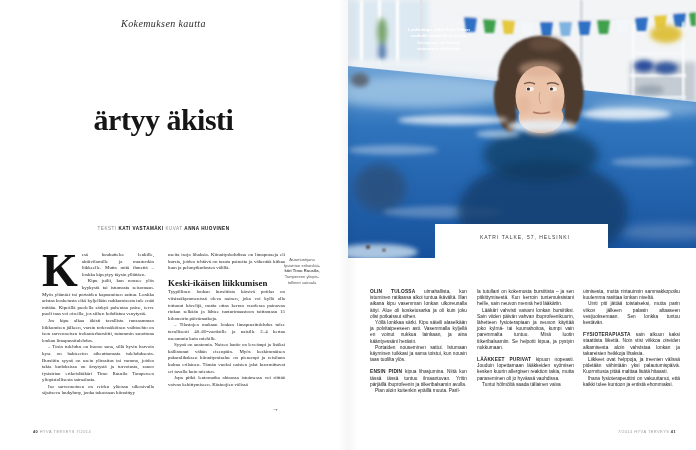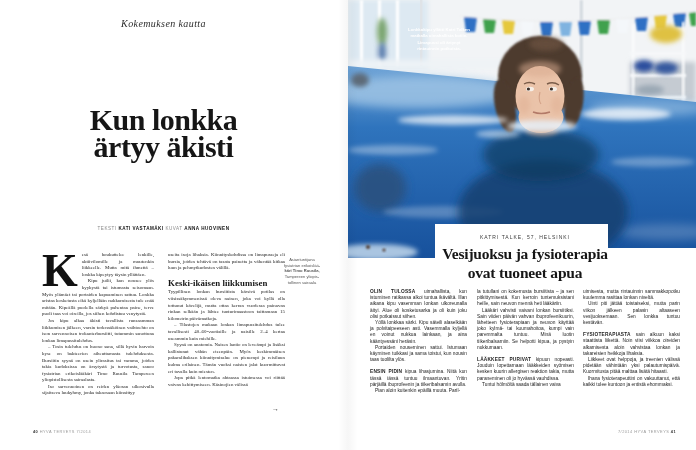--- a/index.html
+++ b/index.html
@@ -50,21 +50,20 @@
     background:linear-gradient(90deg,rgba(0,0,0,0) 0%,rgba(0,0,0,.035) 50%,rgba(0,0,0,0) 100%);}
 </style>
 </head>
 <body>
 
 <div class="spread">
 
   <div class="abs kicker">Kokemuksen kautta</div>
 
   <div class="abs headline">
-    <div>Kun lonkka</div>
     <div>ärtyy äkisti</div>
   </div>
 
 
   <div class="abs byline">
     <span>TEKSTI</span>
     <b>KATI VASTAMÄKI</b>
     <span>KUVAT</span>
     <b>ANNA HUOVINEN</b>
   </div>
@@ -213,24 +212,20 @@
     </g>
   </svg>
 
   <div class="abs panelA"></div>
   <div class="abs panelB"></div>
 
   <div class="abs caption-white">Lonkkakipu yllätti Katri Talken matkalla uima­hallista kotiin. Limapussi oli ärtynyt rintauinnin potkuista.</div>
 
   <div class="abs person-label">KATRI TALKE, 57, HELSINKI</div>
 
-  <div class="abs story-heading">
-    <div>Vesijuoksu ja fysioterapia</div>
-    <div>ovat tuoneet apua</div>
-  </div>
 
   <div class="abs scol" style="left:370px;top:289px;width:97px;">
       <p class="lead"><strong>OLIN TULOSSA </strong>uimahallista, kun istuminen ratikassa alkoi tuntua ikävältä. Illan aikana kipu vasemman lonkan ulkoreunalla äityi. Alue oli kosketusarka ja oli kuin joku olisi potkaissut siihen.</p>
       <p>Yöllä lonkkaa särki. Kipu säteili alaselkään ja polvitaipeeseen asti. Vasemmalla kyljellä en voinut nukkua lainkaan, ja aina kääntyessäni heräsin.</p>
       <p>Portaiden nouseminen sattui. Istumaan käyminen tuikkasi ja sama toistui, kun nousin taas tuolilta ylös.</p>
       <p class="lead"><strong>ENSIN PIDIN </strong>kipua lihasjumina. Niitä kun tässä iässä tuntuu ilmaantuvan. Yritin pärjäillä ibuprofeenin ja tiikeribalsamin avulla.</p>
       <p>Pian aloin kuitenkin epäillä muuta. Paril-</p>
     </div>
   <div class="abs scol" style="left:477px;top:289px;width:97px;">
       <p>la tutullani on kokemusta bursiitista – ja sen pitkittymisestä. Kun kerroin tuntemuksistani heille, sain neuvon mennä heti lääkäriin.</p>

